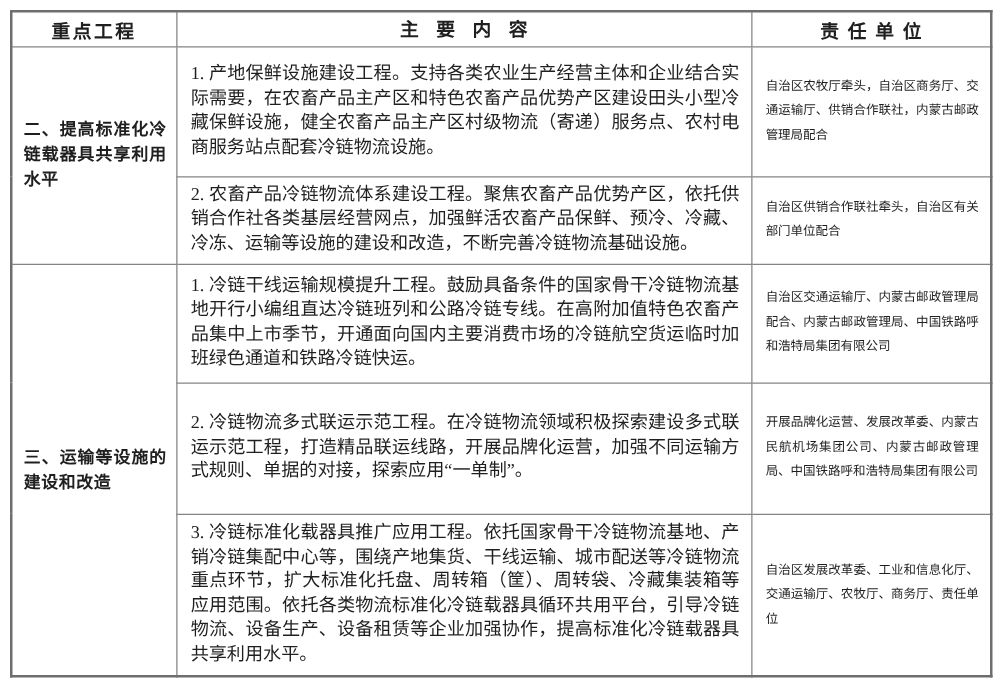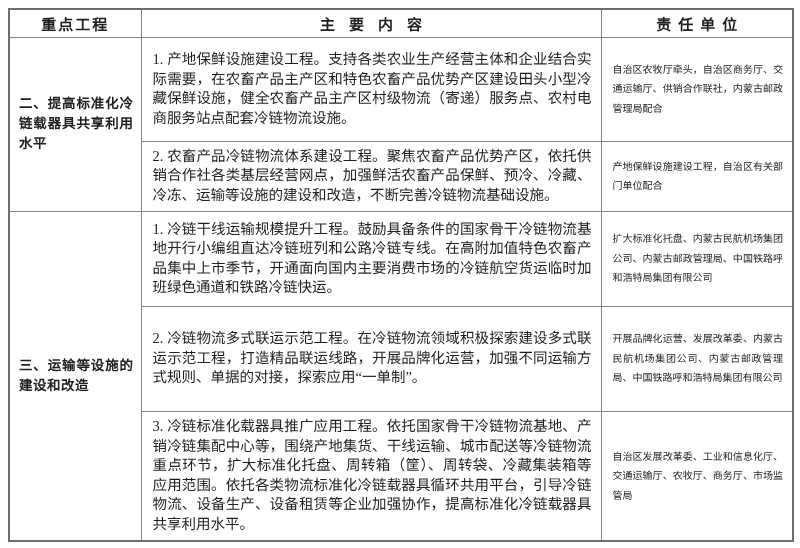--- a/index.html
+++ b/index.html
@@ -99,30 +99,30 @@
       </tr>
     </thead>
     <tbody>
       <tr class="r1">
         <td class="project-cell" rowspan="2">二、提高标准化冷链载器具共享利用水平</td>
         <td class="content-cell">1. 产地保鲜设施建设工程。支持各类农业生产经营主体和企业结合实际需要，在农畜产品主产区和特色农畜产品优势产区建设田头小型冷藏保鲜设施，健全农畜产品主产区村级物流（寄递）服务点、农村电商服务站点配套冷链物流设施。</td>
         <td class="unit-cell">自治区农牧厅牵头，自治区商务厅、交通运输厅、供销合作联社，内蒙古邮政管理局配合</td>
       </tr>
       <tr class="r2">
         <td class="content-cell">2. 农畜产品冷链物流体系建设工程。聚焦农畜产品优势产区，依托供销合作社各类基层经营网点，加强鲜活农畜产品保鲜、预冷、冷藏、冷冻、运输等设施的建设和改造，不断完善冷链物流基础设施。</td>
-        <td class="unit-cell">产地保鲜设施建设工程，自治区有关部门单位配合</td>
+        <td class="unit-cell">自治区供销合作联社牵头，自治区有关部门单位配合</td>
       </tr>
       <tr class="r3">
         <td class="project-cell" rowspan="3">三、运输等设施的建设和改造</td>
         <td class="content-cell">1. 冷链干线运输规模提升工程。鼓励具备条件的国家骨干冷链物流基地开行小编组直达冷链班列和公路冷链专线。在高附加值特色农畜产品集中上市季节，开通面向国内主要消费市场的冷链航空货运临时加班绿色通道和铁路冷链快运。</td>
-        <td class="unit-cell">扩大标准化托盘、内蒙古民航机场集团公司、内蒙古邮政管理局、中国铁路呼和浩特局集团有限公司</td>
+        <td class="unit-cell">自治区交通运输厅、内蒙古邮政管理局配合、内蒙古邮政管理局、中国铁路呼和浩特局集团有限公司</td>
       </tr>
       <tr class="r4">
         <td class="content-cell">2. 冷链物流多式联运示范工程。在冷链物流领域积极探索建设多式联运示范工程，打造精品联运线路，开展品牌化运营，加强不同运输方式规则、单据的对接，探索应用“一单制”。</td>
         <td class="unit-cell">开展品牌化运营、发展改革委、内蒙古民航机场集团公司、内蒙古邮政管理局、中国铁路呼和浩特局集团有限公司</td>
       </tr>
       <tr class="r5">
         <td class="content-cell">3. 冷链标准化载器具推广应用工程。依托国家骨干冷链物流基地、产销冷链集配中心等，围绕产地集货、干线运输、城市配送等冷链物流重点环节，扩大标准化托盘、周转箱（筐）、周转袋、冷藏集装箱等应用范围。依托各类物流标准化冷链载器具循环共用平台，引导冷链物流、设备生产、设备租赁等企业加强协作，提高标准化冷链载器具共享利用水平。</td>
-        <td class="unit-cell">自治区发展改革委、工业和信息化厅、交通运输厅、农牧厅、商务厅、市场监管局</td>
+        <td class="unit-cell">自治区发展改革委、工业和信息化厅、交通运输厅、农牧厅、商务厅、责任单位</td>
       </tr>
     </tbody>
   </table>
 </div>
 
 </body></html>

